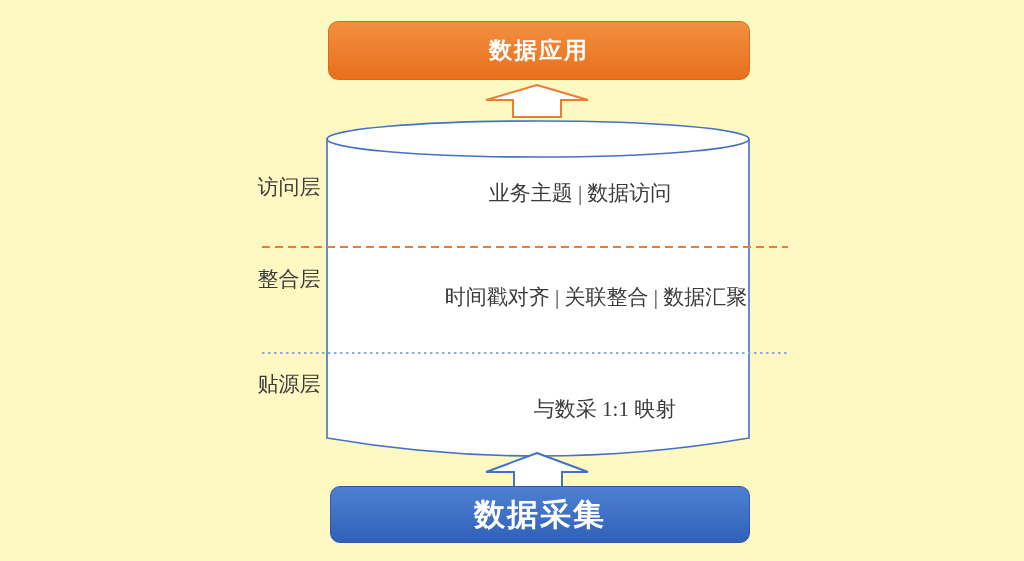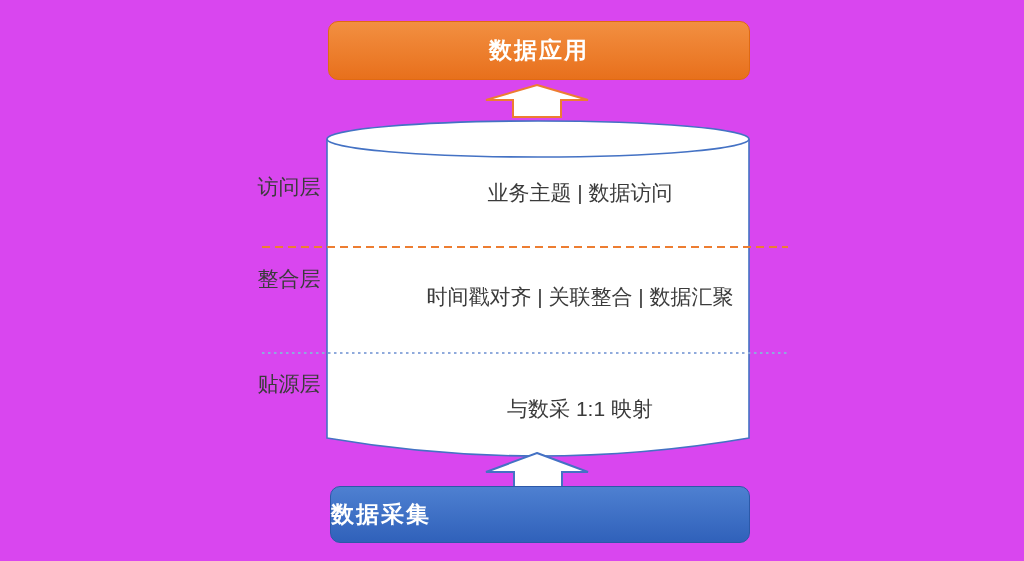--- a/index.html
+++ b/index.html
@@ -5,21 +5,21 @@
   html, body {
     margin: 0;
     padding: 0;
     background: #ffffff;
     font-family: "Liberation Sans", "DejaVu Sans", sans-serif;
   }
   .canvas {
     position: relative;
     width: 1024px;
     height: 561px;
-    background: #d946ef;
+    background: #fef9c3;
     overflow: hidden;
   }
   .abs { position: absolute; }
 
   
   .top-box {
     left: 328px; top: 21px;
     width: 422px; height: 59px;
     border-radius: 10px;
     background: linear-gradient(180deg, #F28F41 0%, #E8701C 100%);
@@ -33,23 +33,23 @@
   }
 
   
   .bottom-box {
     left: 330px; top: 486px;
     width: 420px; height: 57px;
     border-radius: 10px;
     background: linear-gradient(180deg, #4E80D1 0%, #3061BA 100%);
     border: 1px solid #2C59A8;
     box-sizing: border-box;
-    display: flex; align-items: center; 
+    display: flex; align-items: center; justify-content: center;
     color: #ffffff;
-    font-size: 23px;
+    font-size: 31px;
     font-weight: bold;
     letter-spacing: 2px;
   }
 
   
   .layer-label {
     left: 247px;
     width: 84px;
     text-align: center;
     font-size: 21px;
@@ -61,24 +61,25 @@
   .lbl-3 { top: 372px; }
 
   
   .layer-content {
     left: 326px;
     width: 508px;
     text-align: center;
     font-size: 21px;
     color: #3b3b3b;
     line-height: 24px;
+    font-family: Liberation Serif, serif;
   }
   .cnt-1 { top: 181px; }
-  .cnt-2 { top: 285px; }
-  .cnt-3 { top: 397px; }
+  .cnt-2 { top: 285px; margin-left: 16px; }
+  .cnt-3 { top: 397px; margin-left: 25px; }
 
   svg { display: block; }
 </style>
 </head>
 <body>
 
 <div class="canvas">
 
   <div class="abs top-box">
     <span>数据应用</span>

